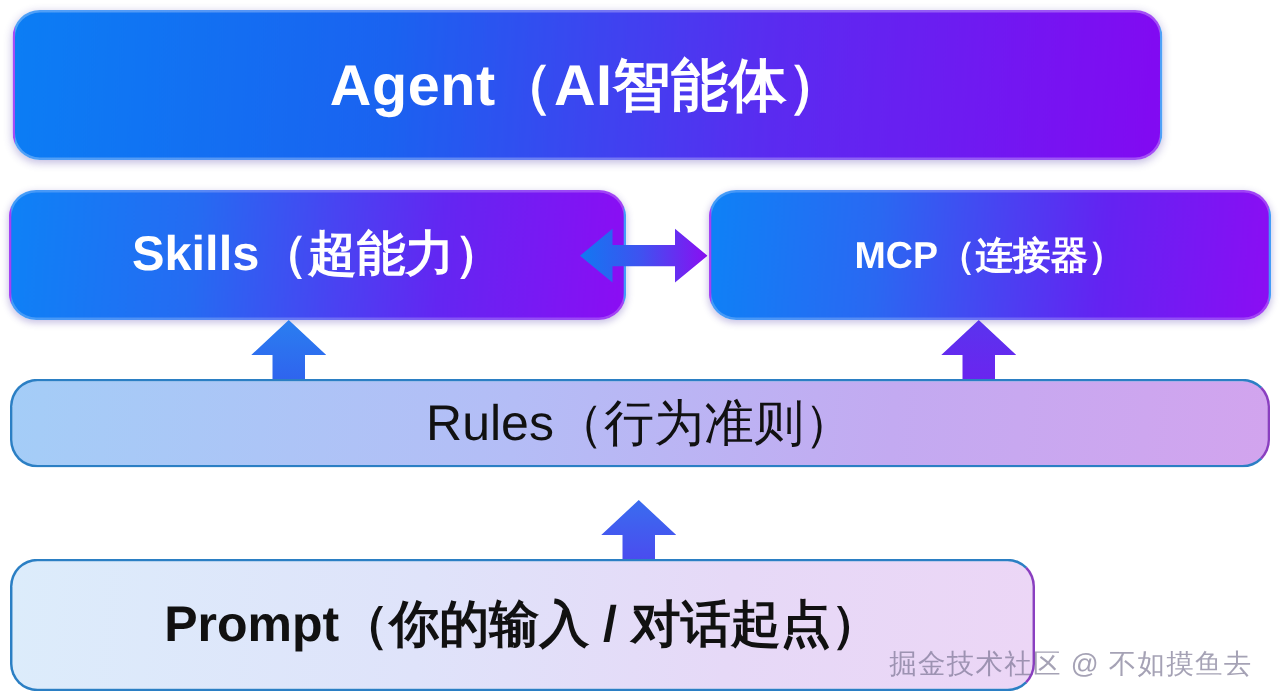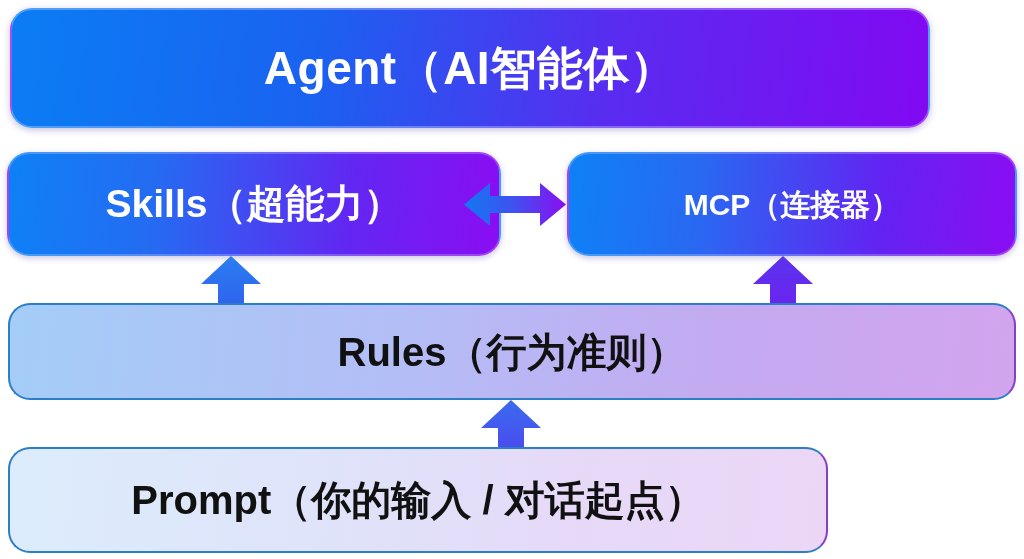--- a/index.html
+++ b/index.html
@@ -72,27 +72,27 @@
     color: #ffffff;
     font-size: 30px;
     font-weight: 700;
   }
 
   
   .node-rules {
     left: 8px;
     top: 303px;
     width: 1008px;
-    height: 97px;
+    height: 71px;
     background: linear-gradient(95deg, #a4cdf7 0%, #b4bdf6 40%, #c3aaf1 70%, #d2a4ee 100%);
     border: 2px solid #2b7fc4;
     border-right-color: #8a3fc0;
     color: #111111;
     font-size: 40px;
-    font-weight: 700;
+    font-weight: 400;
   }
 
   
   .node-prompt {
     left: 8px;
     top: 447px;
     width: 820px;
     height: 106px;
     background: linear-gradient(95deg, #dcecfb 0%, #dfe3fa 40%, #e6d9f7 70%, #ecd6f6 100%);
     border: 2px solid #2b7fc4;
@@ -191,14 +191,15 @@
         </linearGradient>
       </defs>
       <polygon points="32,0 62,28 45,28 45,48 19,48 19,28 2,28" fill="url(#gradUpC)"></polygon>
     </svg>
   </div>
 
   <div class="node node-prompt">
     <span>Prompt（你的输入 / 对话起点）</span>
   </div>
 
+  <div class="watermark">掘金技术社区 @ 不如摸鱼去</div>
 
 </div>
 
 </body></html>

